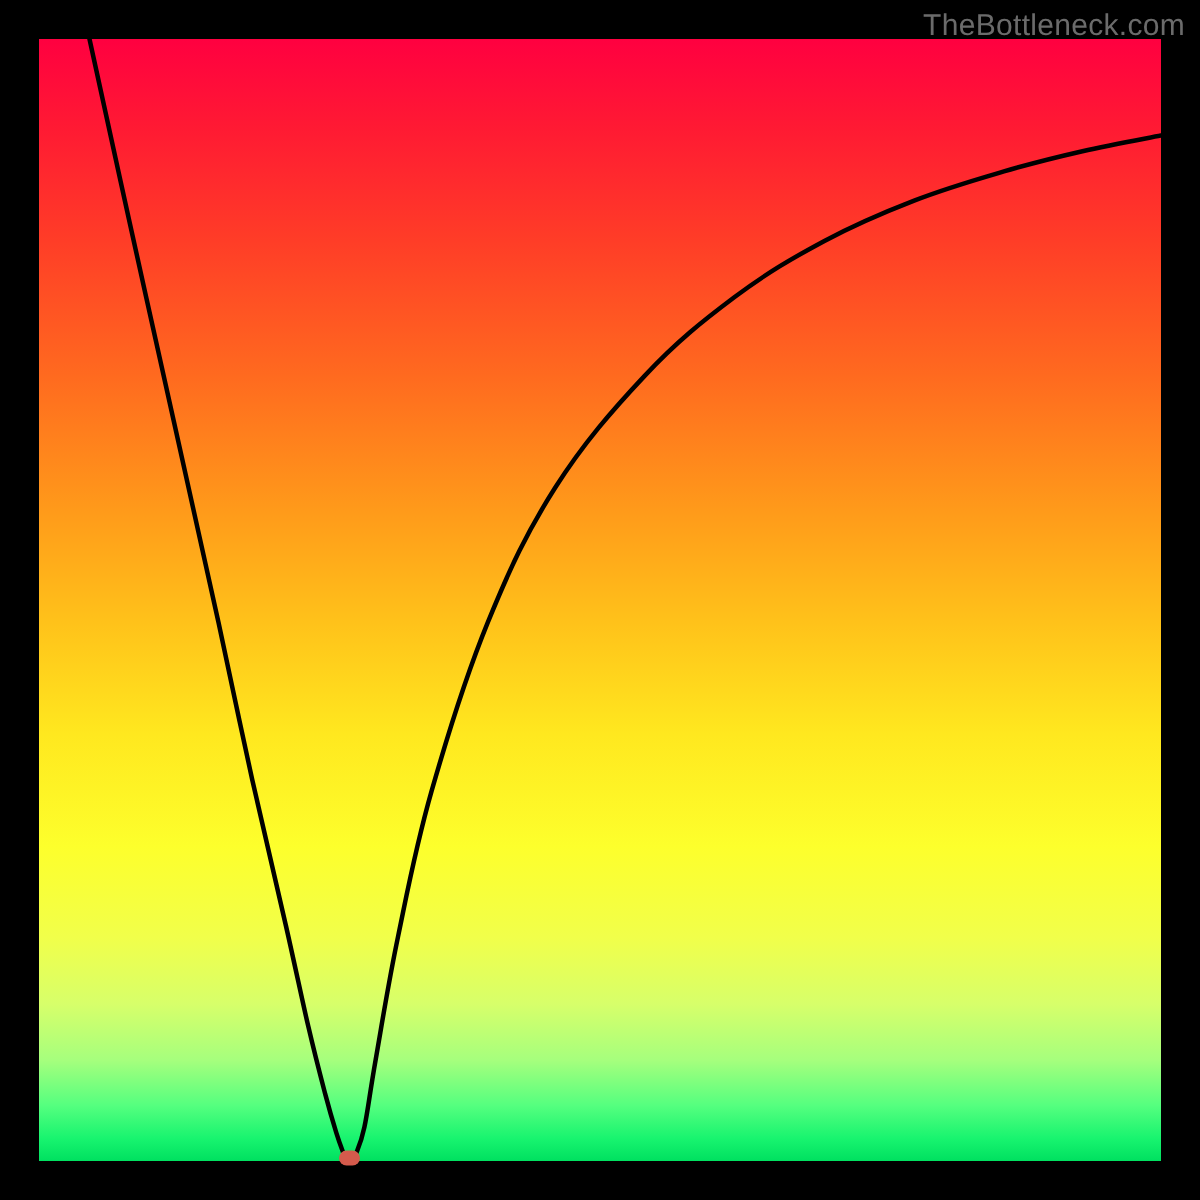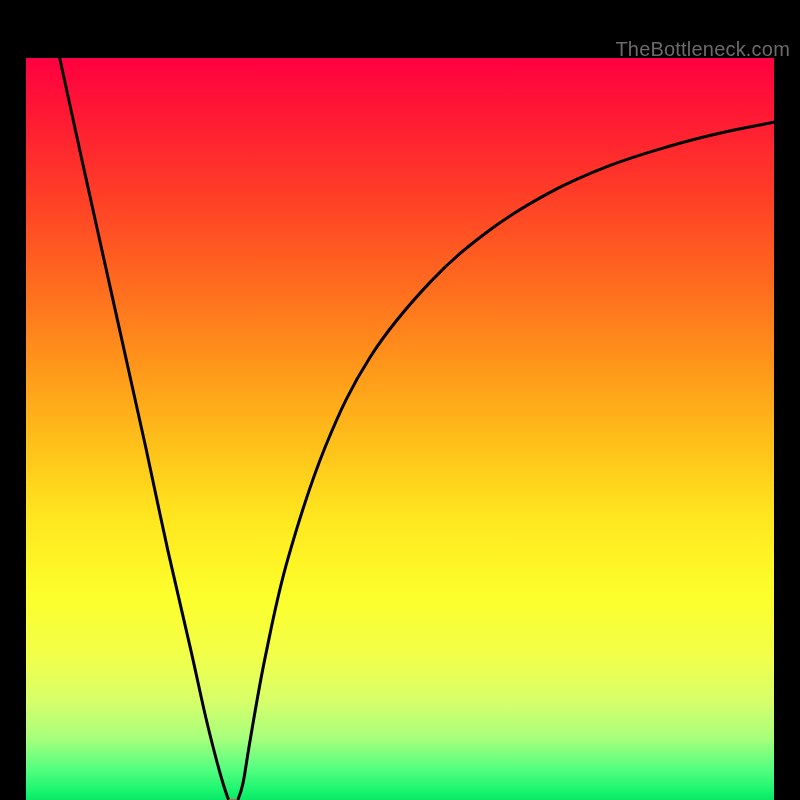--- a/index.html
+++ b/index.html
@@ -2,21 +2,20 @@
 <html><head>
 <meta charset="utf-8">
 <style>
   * { margin: 0; padding: 0; box-sizing: border-box; }
   html, body { width: 800px; height: 800px; overflow: hidden; background: #000; }
   .frame {
     width: 800px;
     height: 576px;
     background: #000;
     position: relative;
-    margin-top: 32px;
   }
   .plot-area {
     position: absolute;
     left: 26px;
     top: 26px;
     width: 748px;
     height: 748px;
     background: linear-gradient(to bottom,
       #ff0040 0%,
       #ff1a33 8%,

